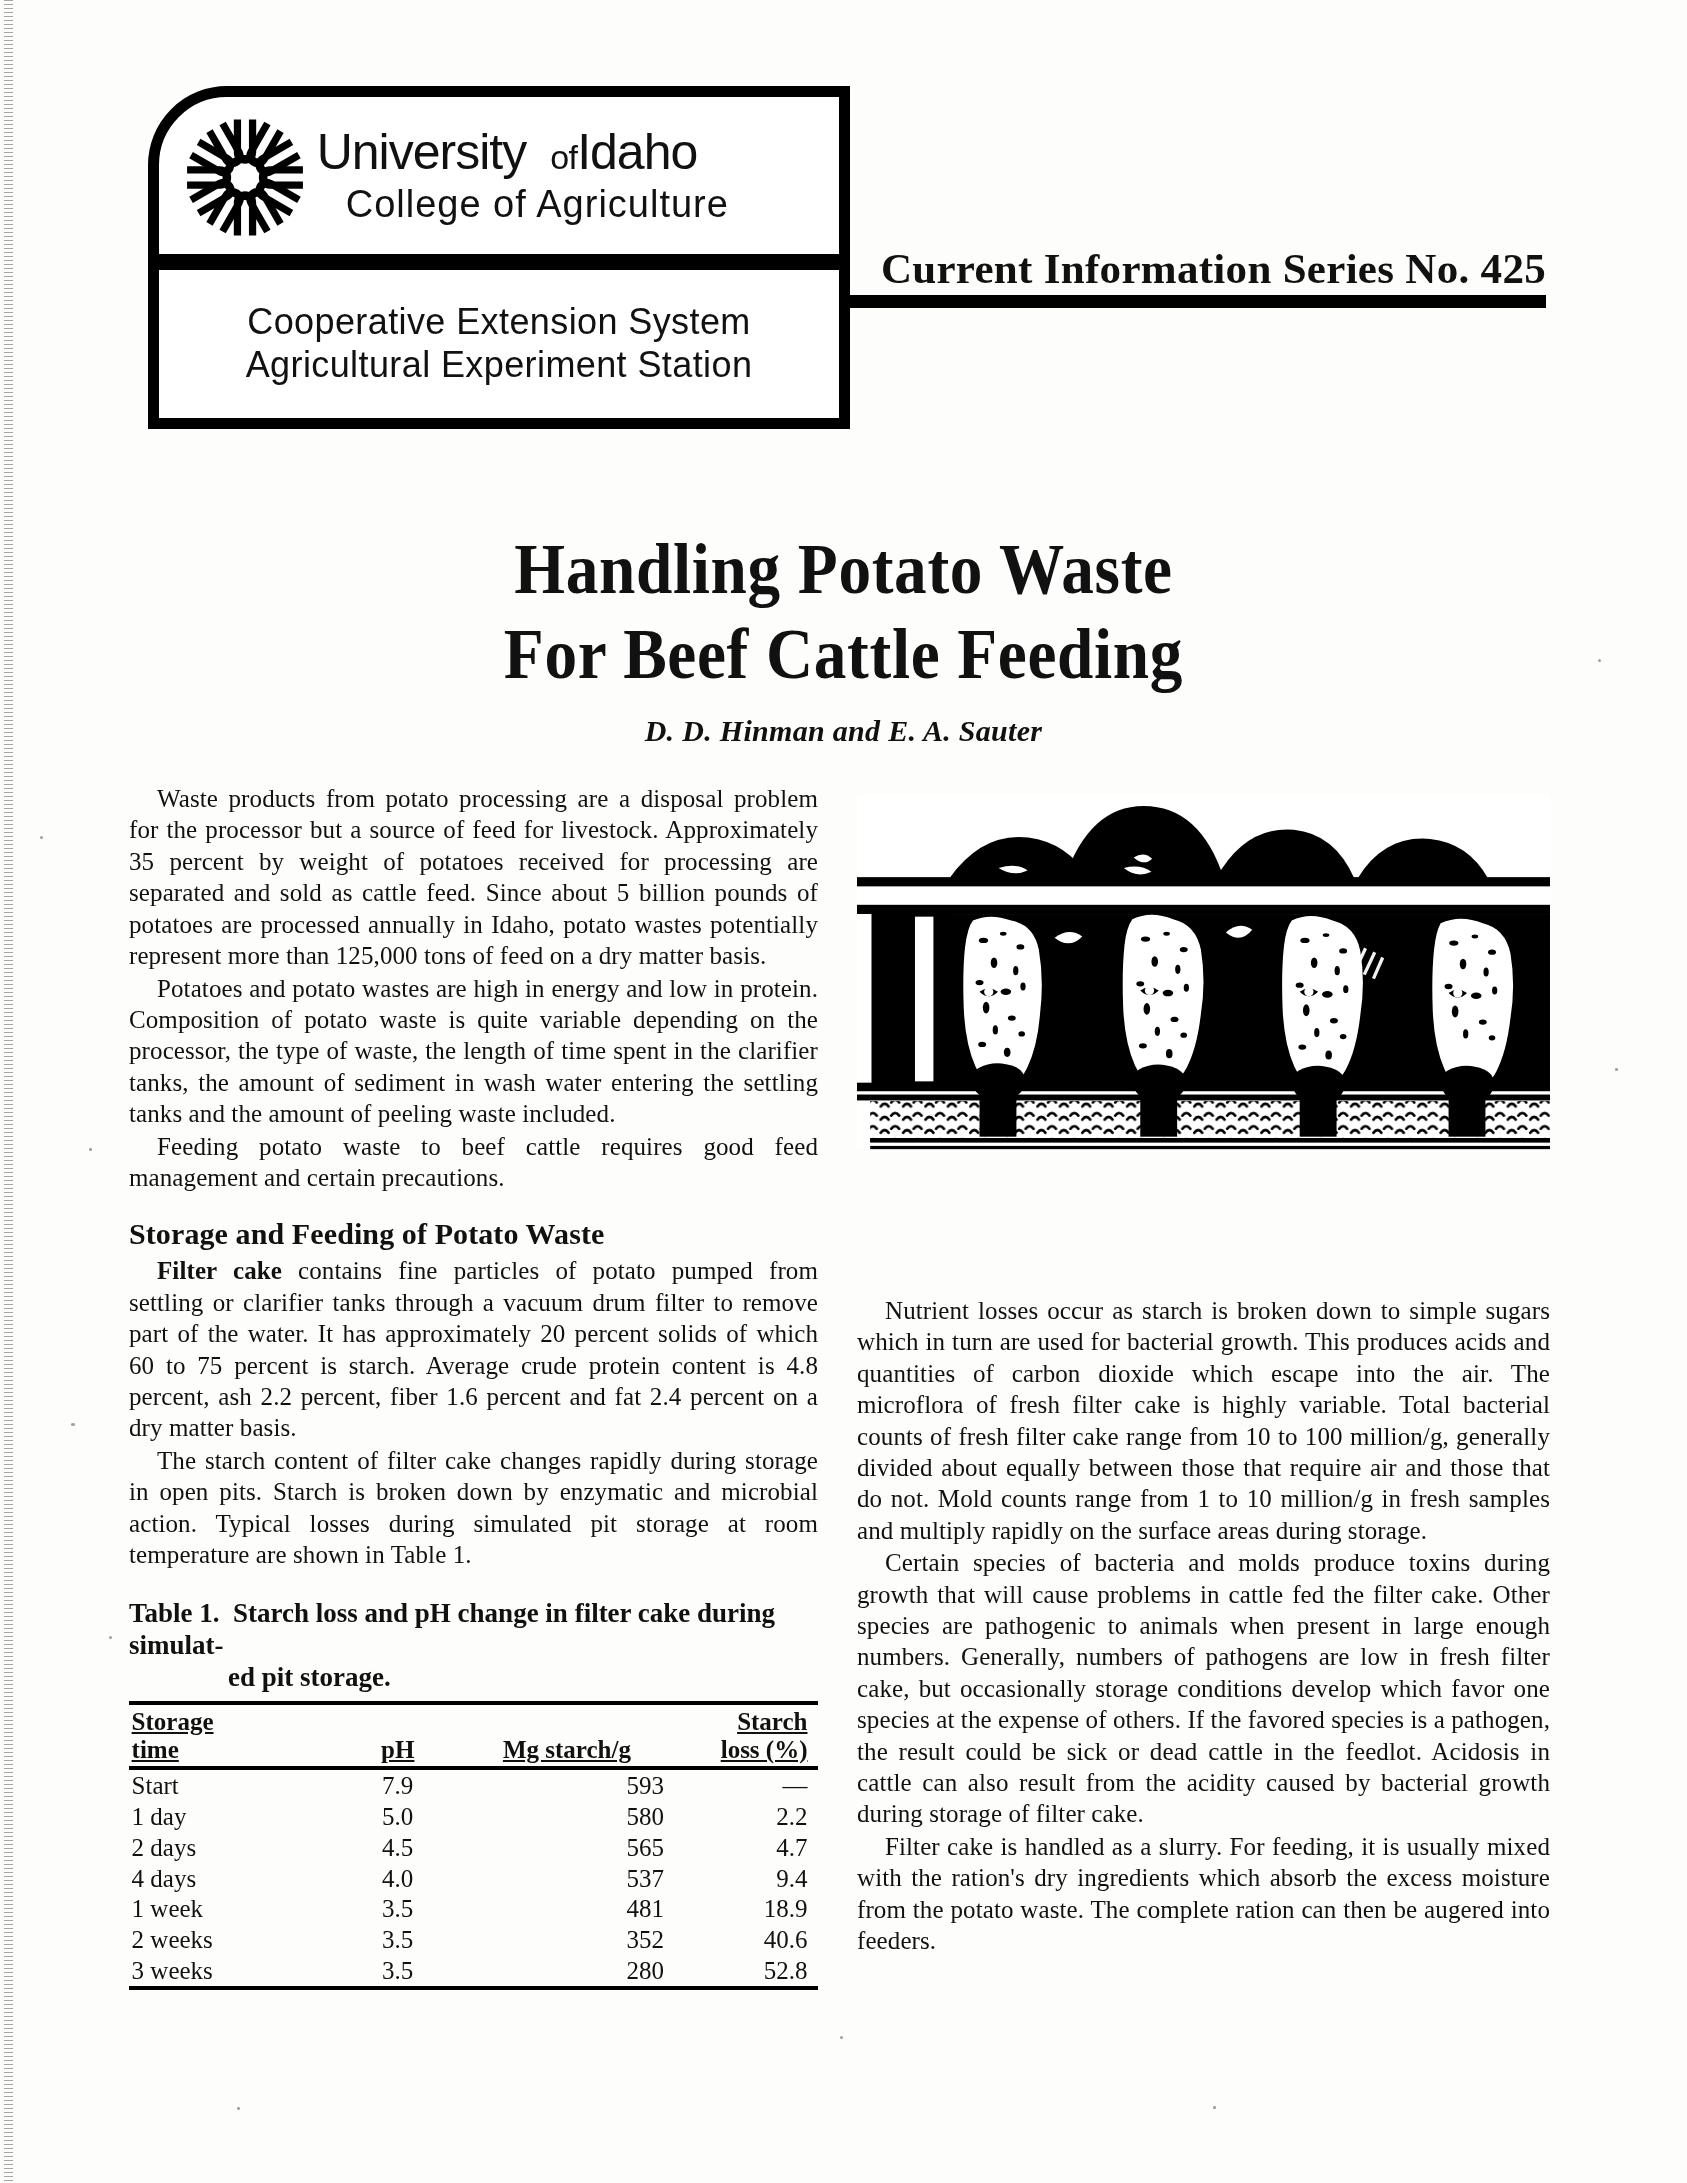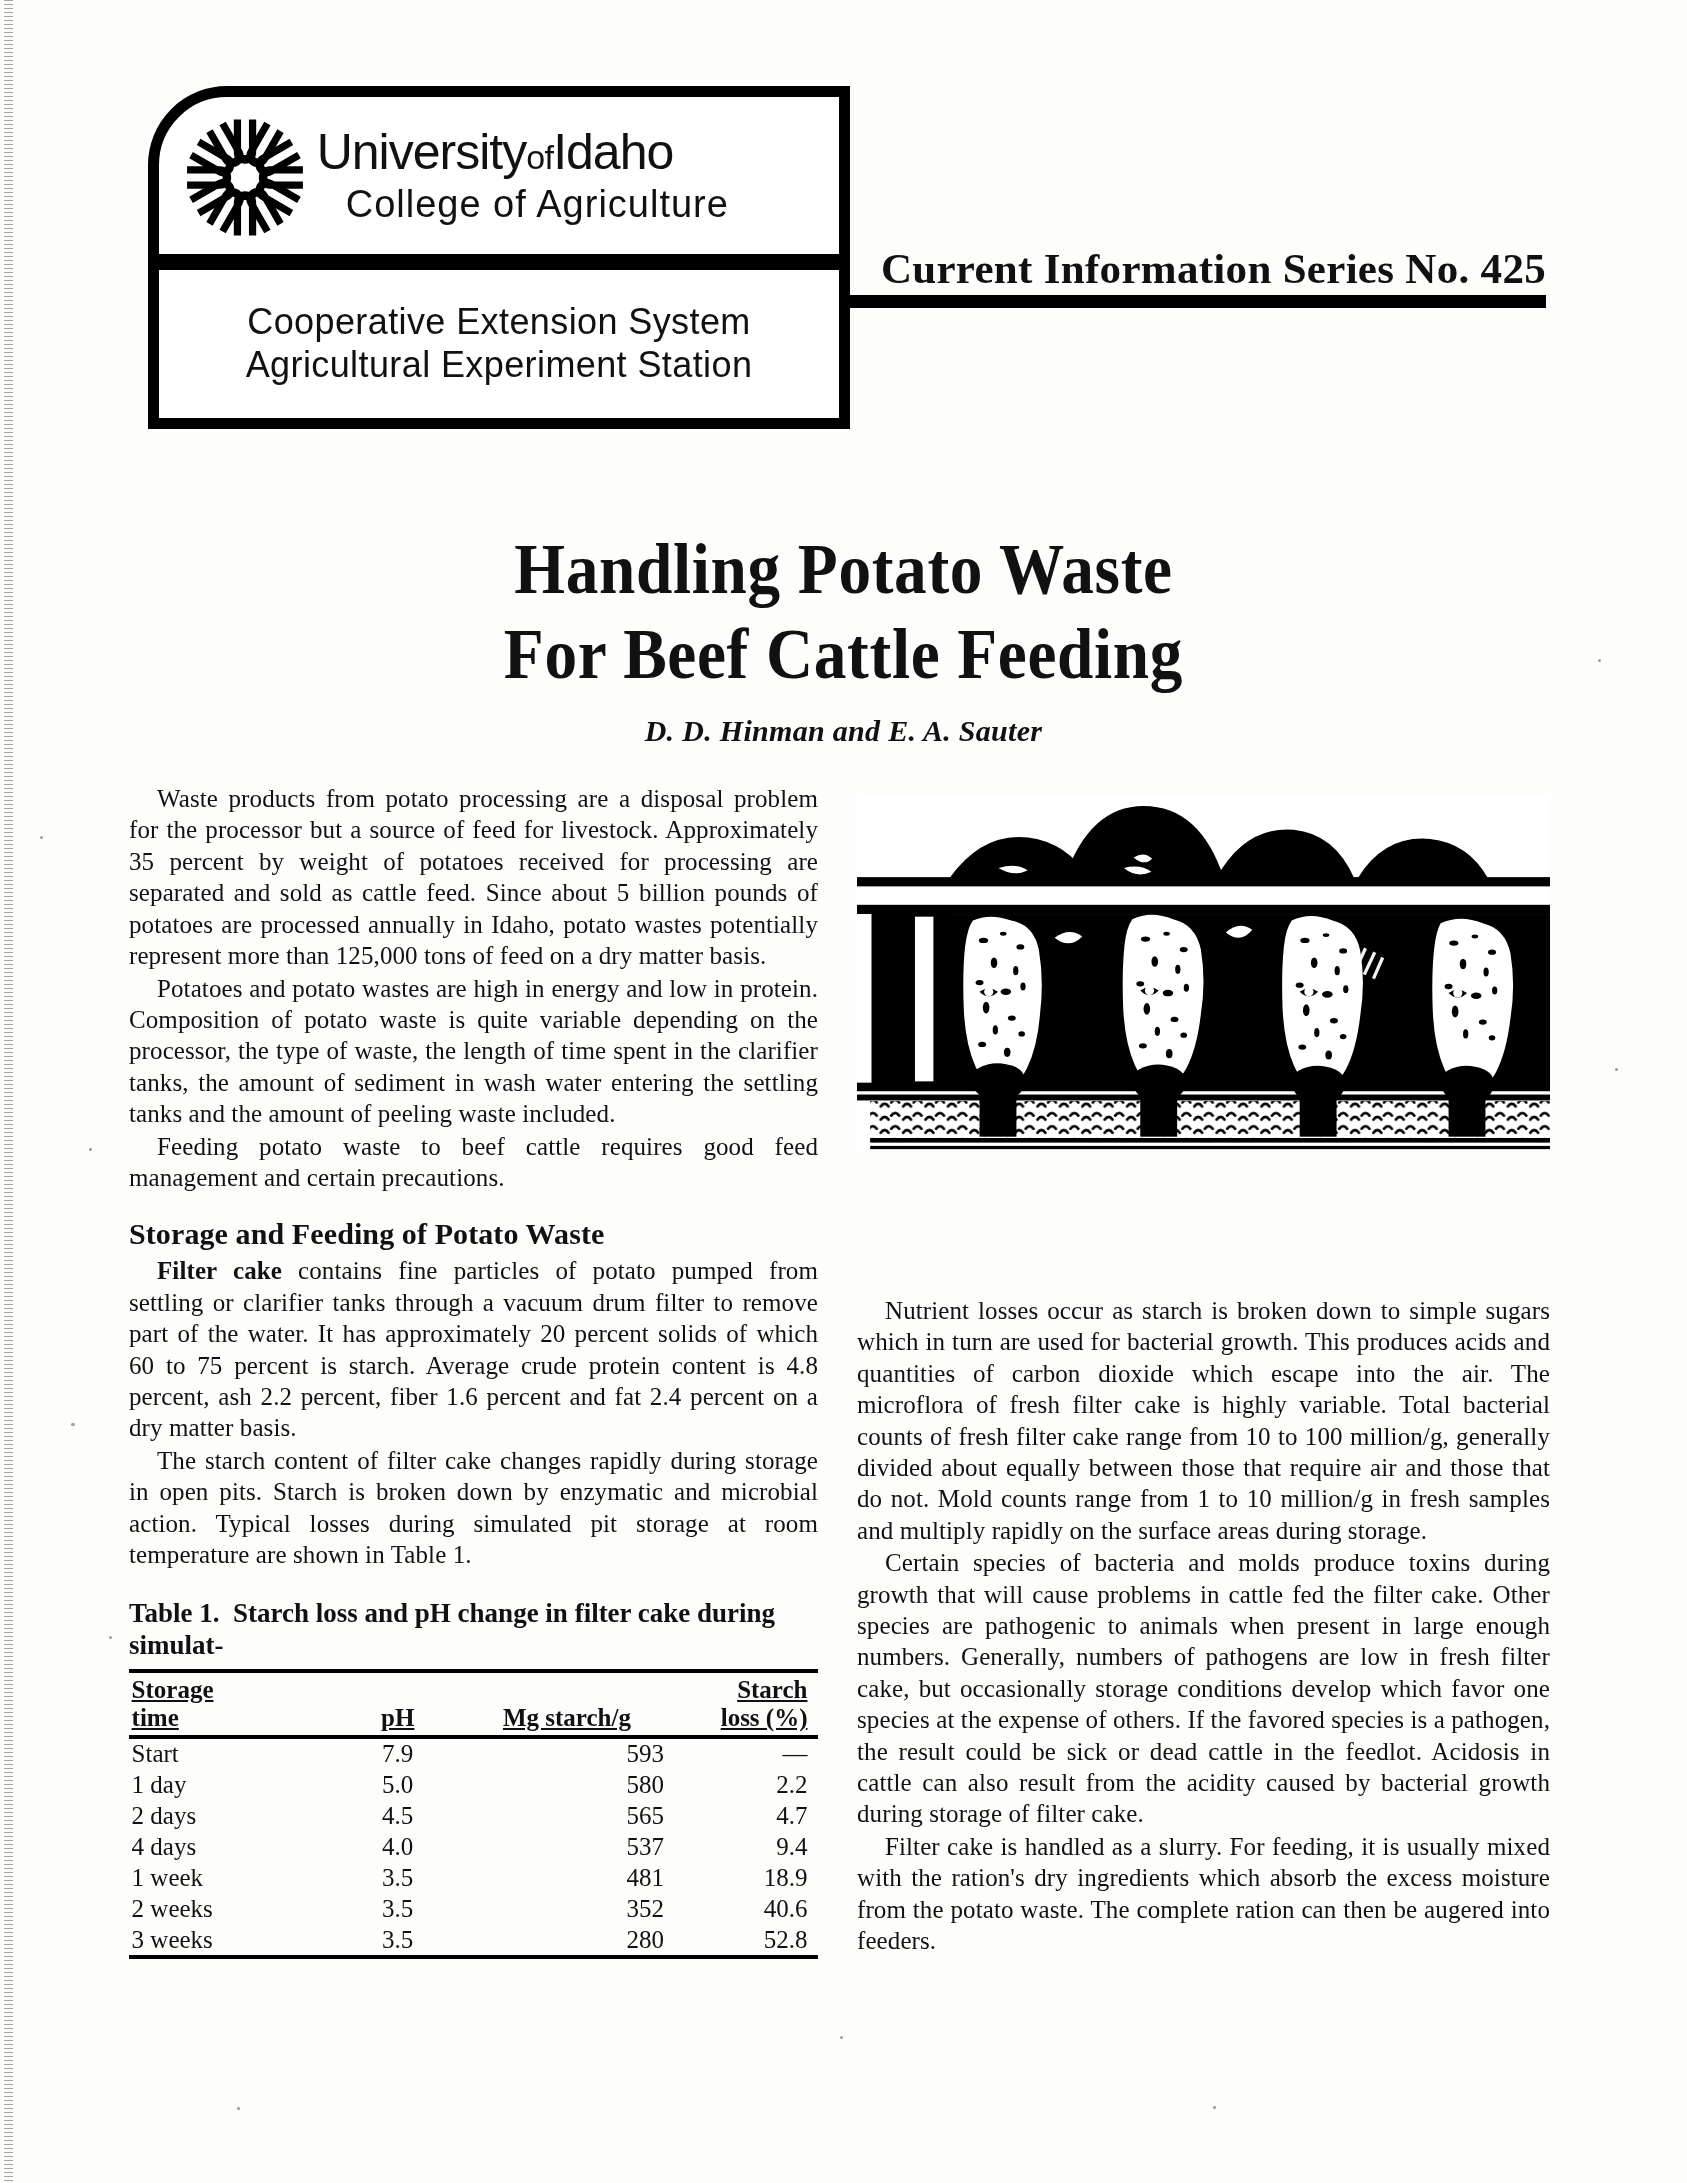--- a/index.html
+++ b/index.html
@@ -63,21 +63,21 @@
     display: flex; align-items: center; justify-content: center;
   }
   .mast-words { margin-left: 4px; }
   .mast-line1 {
     font-family: "Liberation Sans", "DejaVu Sans", sans-serif;
     font-size: 50px; font-weight: 400;
     letter-spacing: -1px; line-height: 1;
     white-space: nowrap;
   }
   .mast-line1 .small {
-    font-size: 34px; letter-spacing: -0.7px;
+    font-size: 34px; letter-spacing: -0.7px; margin-left: 24px;
   }
   .mast-line2 {
     font-family: "Liberation Sans", "DejaVu Sans", sans-serif;
     font-size: 38px; font-weight: 400;
     letter-spacing: 1px; line-height: 1.05;
     margin-top: 8px; margin-left: 29px;
     white-space: nowrap;
   }
   .mast-bottom {
     position: absolute;
@@ -303,20 +303,21 @@
     <div class="section-head">Storage and Feeding of Potato Waste</div>
 
     <p class="body"><span class="runin">Filter cake</span><span> contains fine particles of potato pumped from settling or clarifier tanks through a vacuum drum filter to remove part of the water. It has approximately 20 percent solids of which 60 to 75 percent is starch. Average crude protein content is 4.8 percent, ash 2.2 percent, fiber 1.6 percent and fat 2.4 percent on a dry matter basis.</span></p>
 
     <p class="body">The starch content of filter cake changes rapidly during storage in open pits. Starch is broken down by enzymatic and microbial action. Typical losses during simulated pit storage at room temperature are shown in Table 1.</p>
 
     <div class="table-wrap">
       <div class="table-caption">
         <span class="cap-lead">Table 1.</span>
         &nbsp;<span>Starch loss and pH change in filter cake during simulat-</span>
+        <span class="cap-body">ed pit storage.</span>
       </div>
 
       <table class="data">
         <thead>
           <tr class="rule-top">
             <td colspan="4"></td>
           </tr>
           <tr>
             <th class="h-left">
               <span class="l1">Storage</span>

